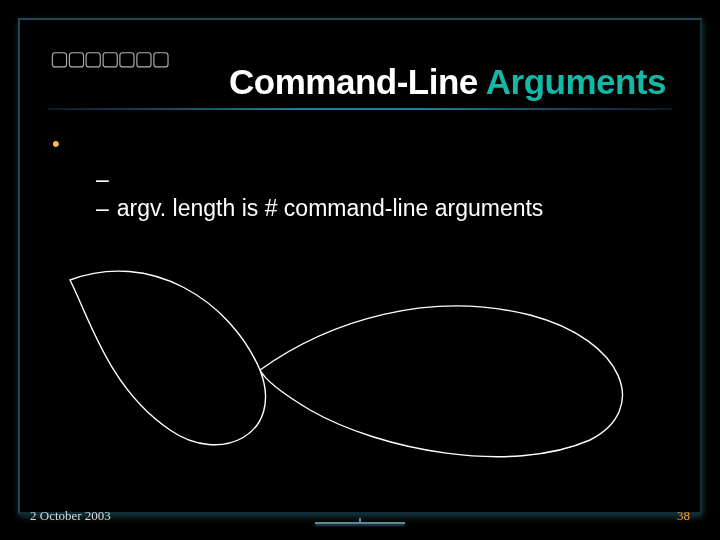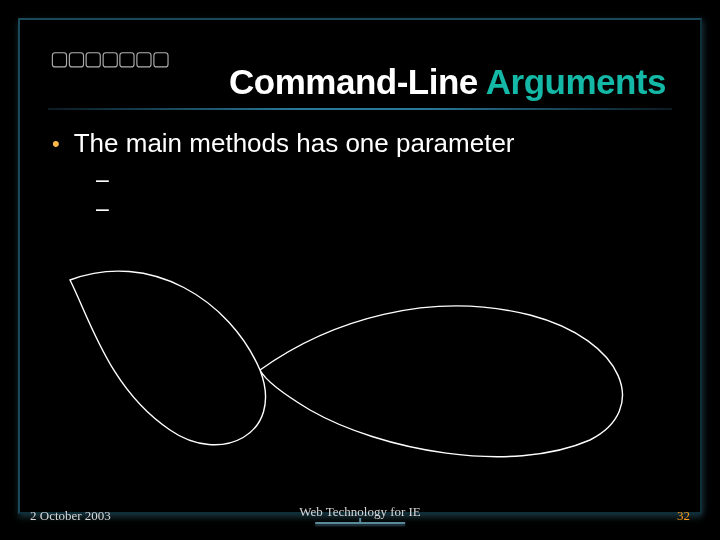--- a/index.html
+++ b/index.html
@@ -128,28 +128,28 @@
   <div class="corner-boxes">▢▢▢▢▢▢▢</div>
 
   <h1 class="slide-title">
     <span>Command-Line </span><span class="accent">Arguments</span>
   </h1>
   <div class="title-underline"></div>
 
   <div class="content">
     <div class="bullet-row">
       <span class="bullet-dot">•</span>
-      <span>The main methods has one parameter</span>
     </div>
     <div class="sub-list">
       <div class="sub-row">
         <span class="sub-dash">–</span>
       </div>
       <div class="sub-row">
         <span class="sub-dash">–</span>
+        <span>argv. length is # command-line arguments</span>
       </div>
     </div>
   </div>
 
 </div>
 
 <svg class="scribble" width="640" height="210" viewBox="0 0 640 210">
   <path d="M 40 20
            C 120 -10, 200 40, 230 110
            C 255 175, 190 205, 140 170
@@ -157,17 +157,16 @@
            M 230 110
            C 300 60, 400 30, 500 55
            C 595 80, 620 150, 560 180
            C 480 215, 350 190, 280 150
            C 250 132, 235 120, 230 110" fill="none" stroke="#ffffff" stroke-width="1.4"></path>
 </svg>
 
 <div class="footer">
   <span>2 October 2003</span>
   <div class="footer-center">
-    <span>Web Technology for IE</span>
     <div class="footer-tick"></div>
   </div>
-  <span class="page-num">32</span>
+  <span class="page-num">38</span>
 </div>
 
 </body></html>

